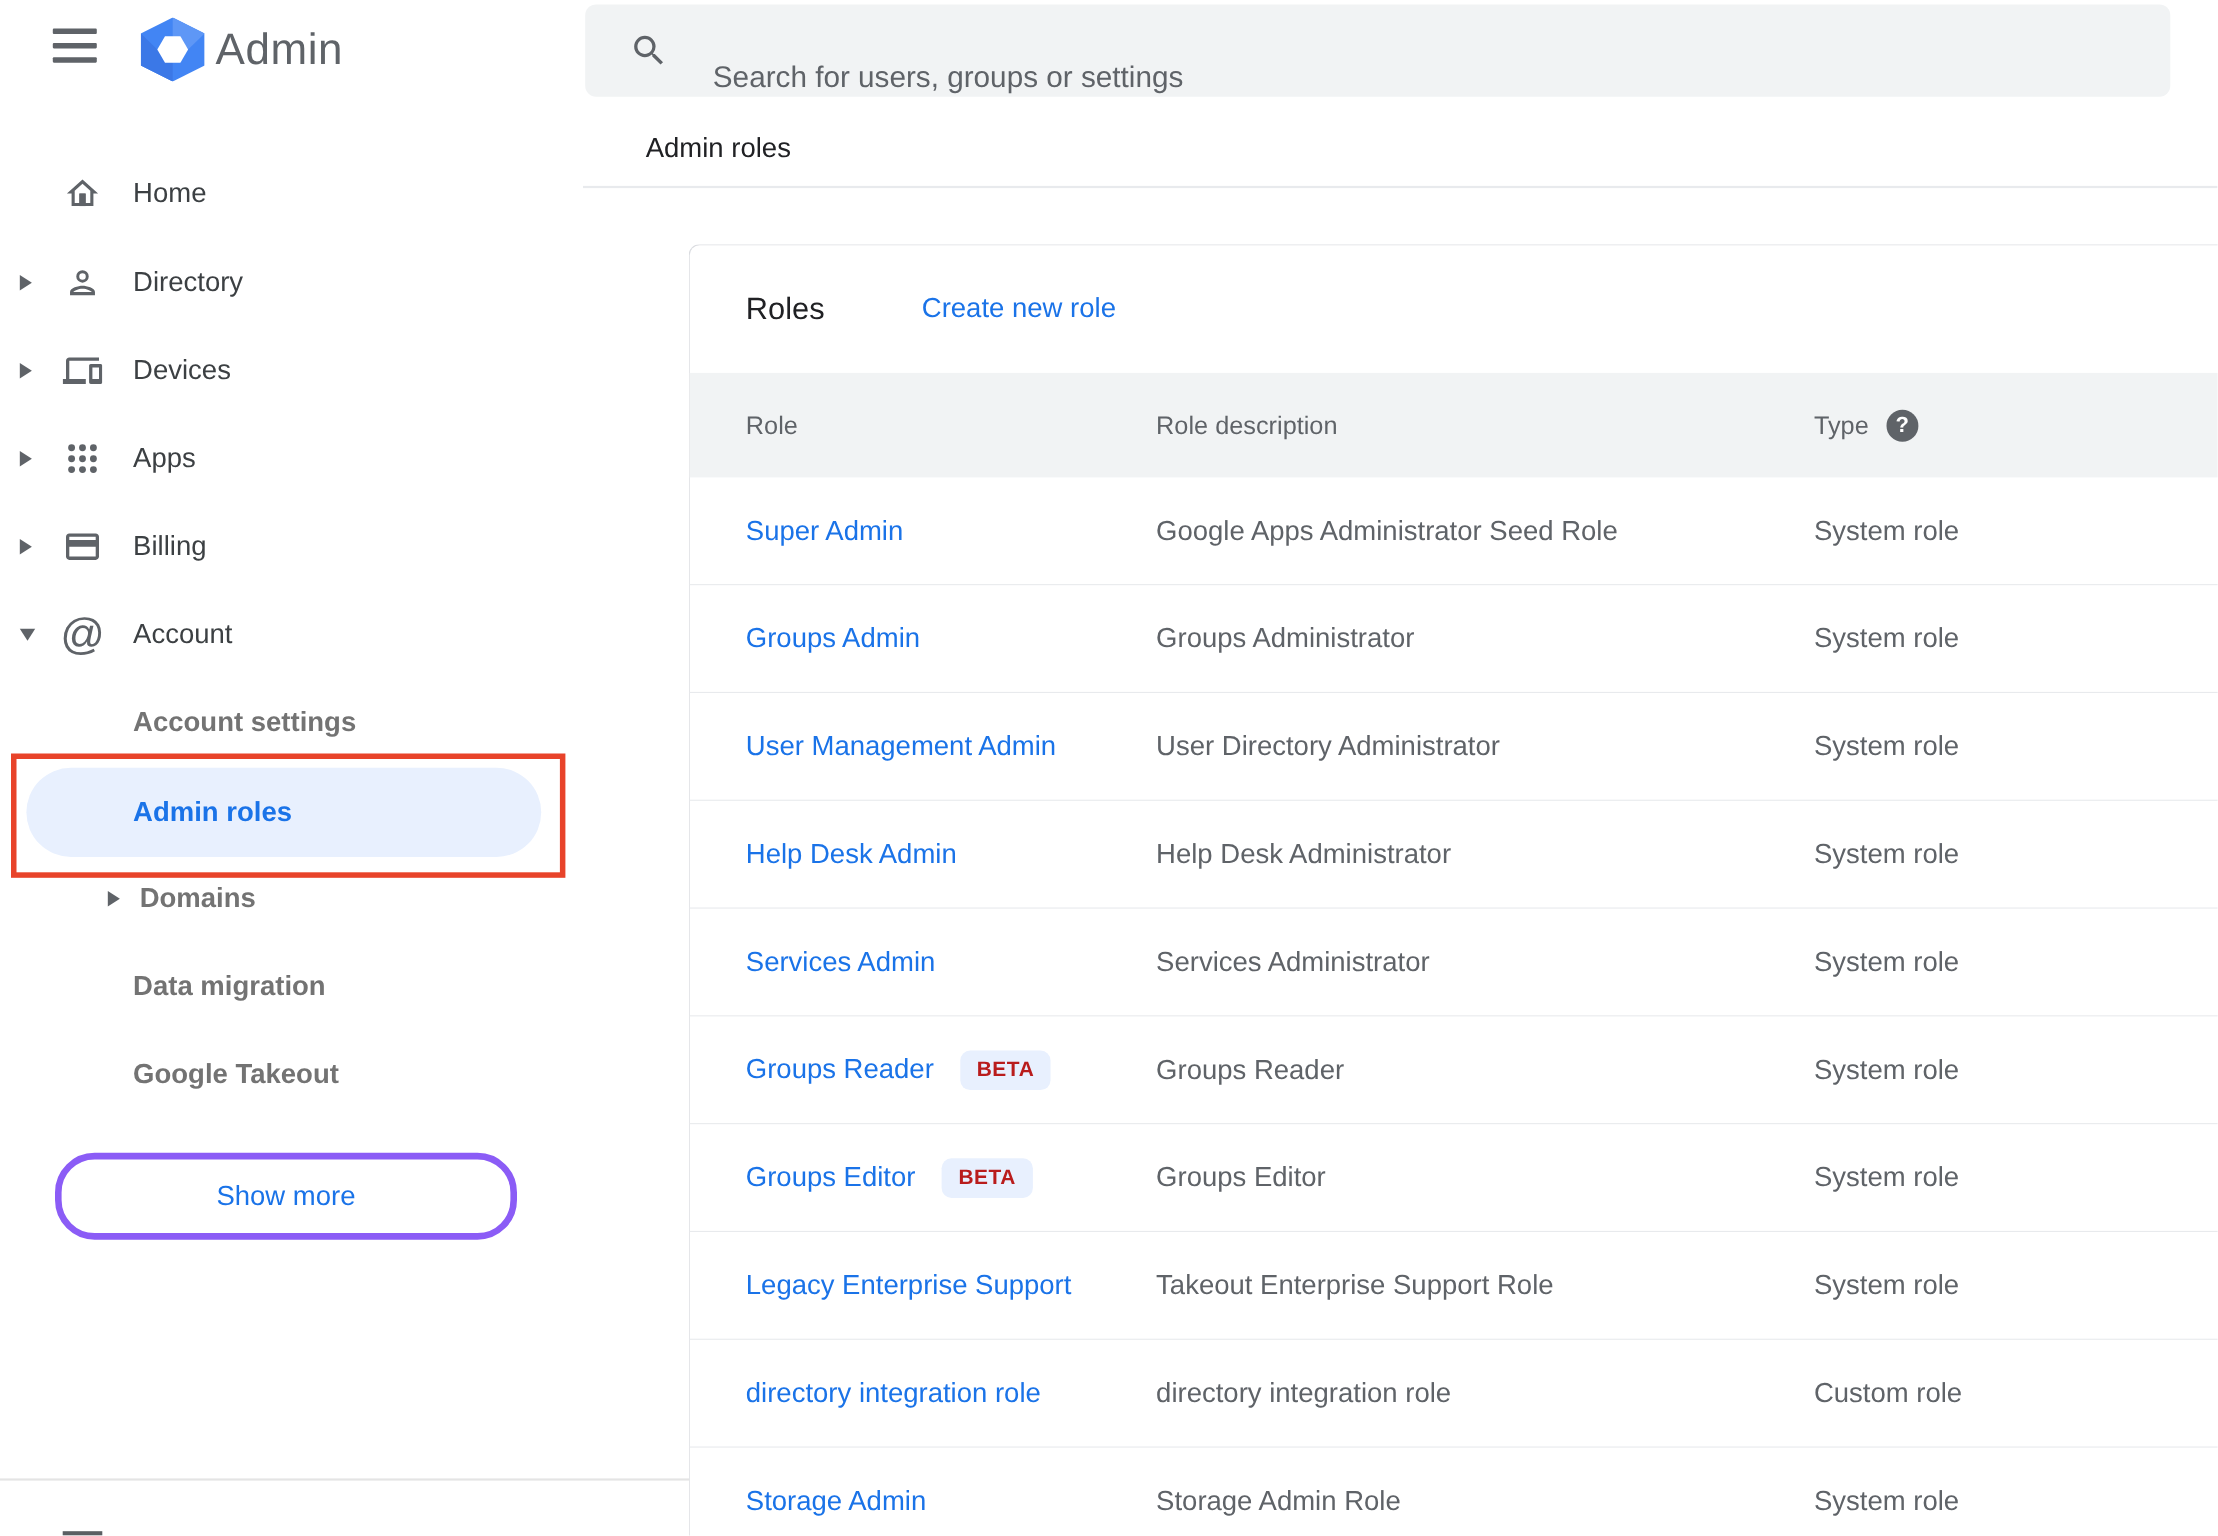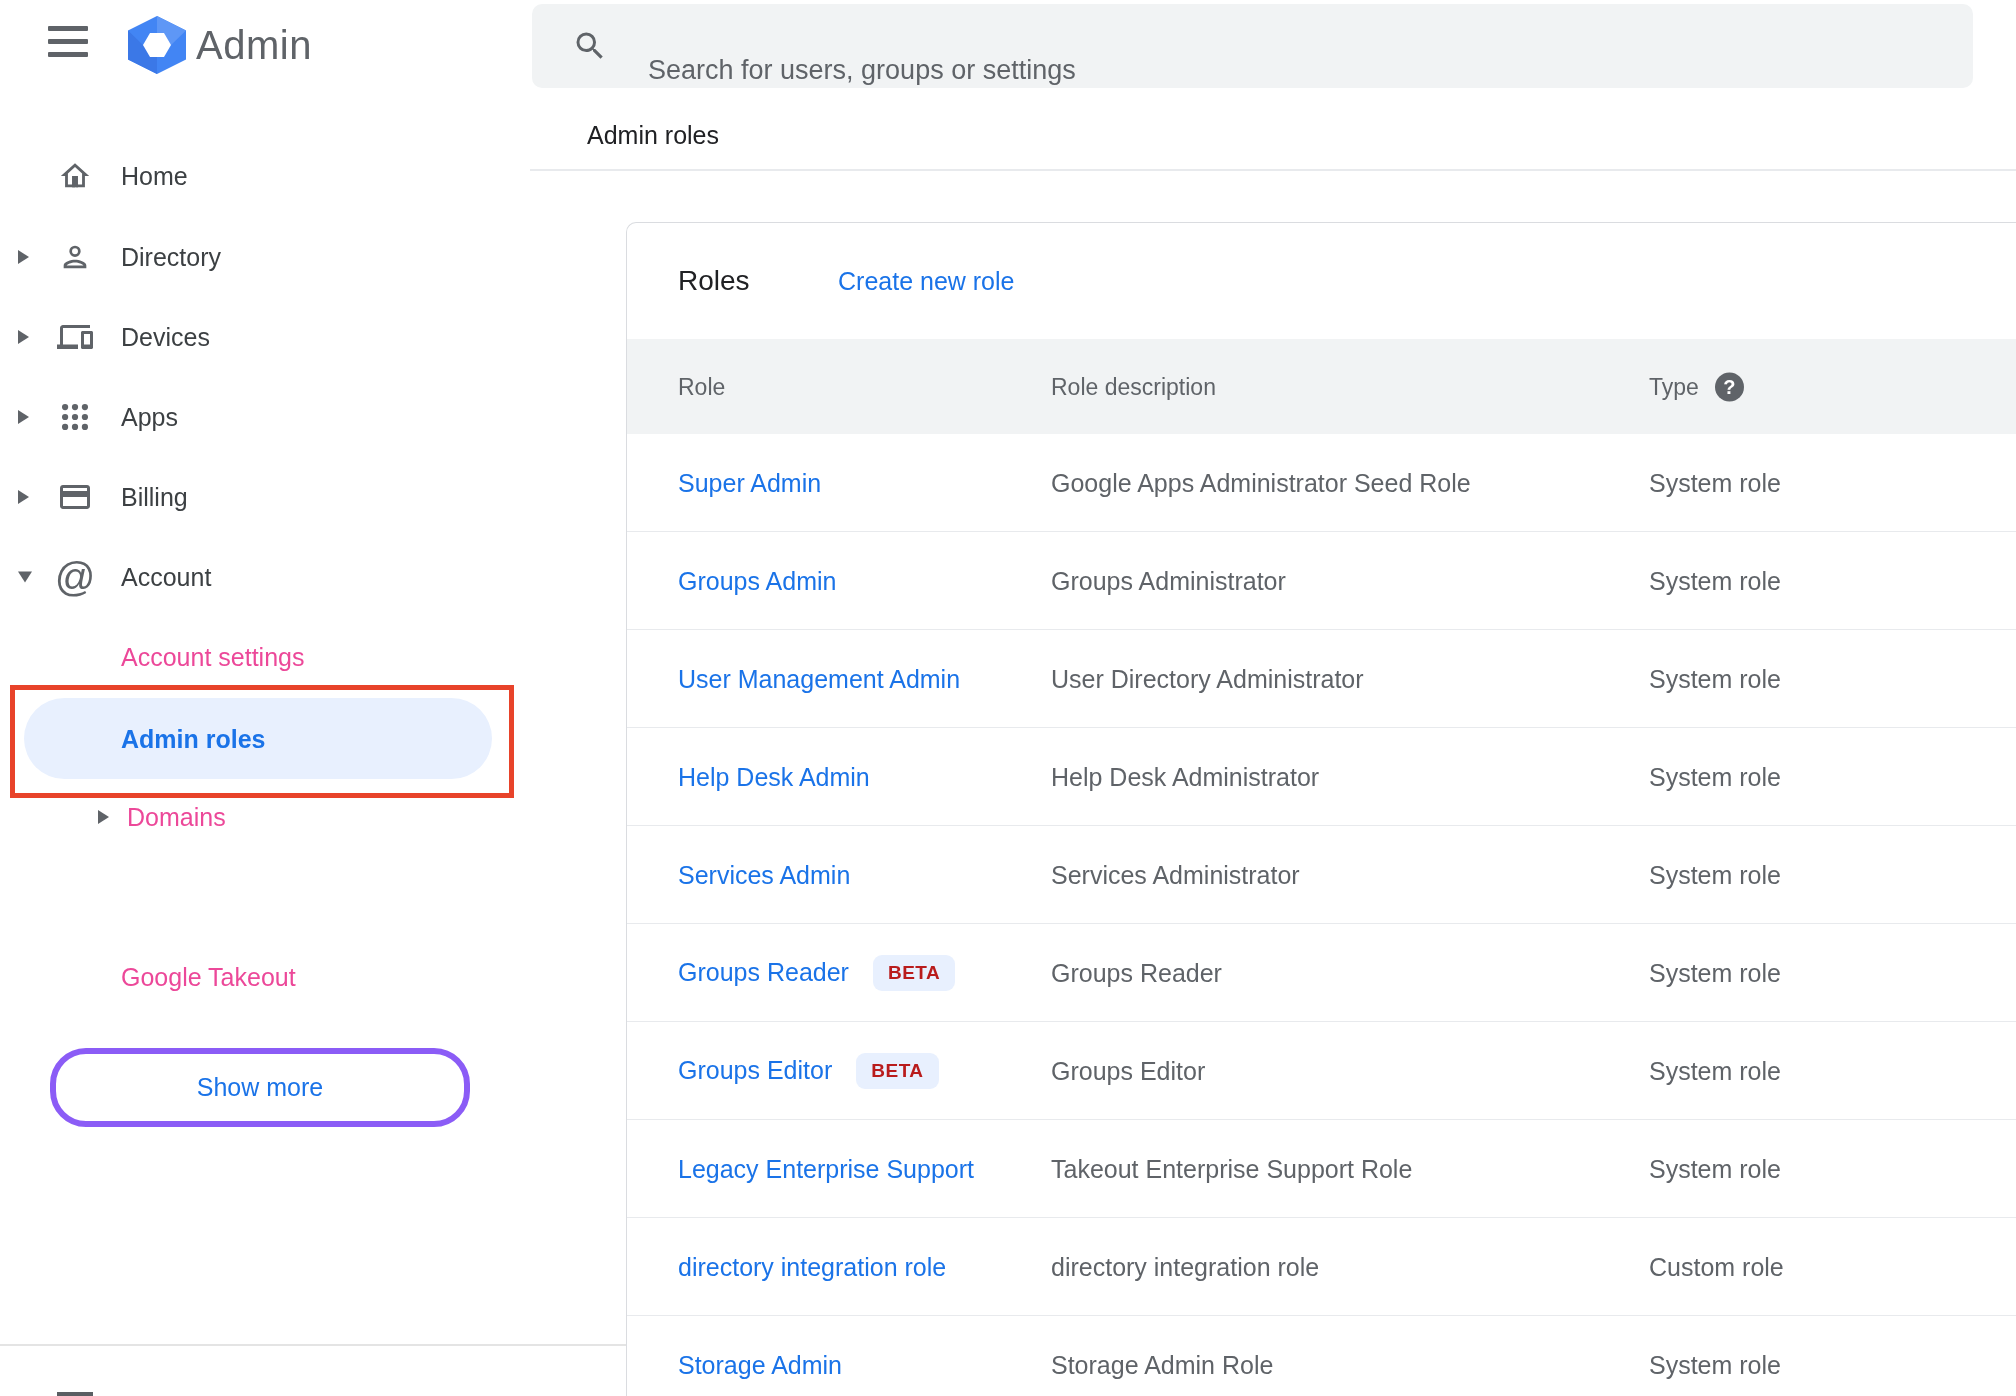--- a/index.html
+++ b/index.html
@@ -18,21 +18,21 @@
   .logo-wrap{position:absolute;left:128px;top:14px;height:62px;display:flex;align-items:center;gap:10px;}
   .logo-title{font-size:40px;color:#5f6368;letter-spacing:0.5px;}
   .nav-row{position:absolute;left:0;width:516px;height:80px;cursor:pointer;}
   .nav-row .caret{position:absolute;left:18px;top:50%;transform:translateY(-50%);}
   .caret-r{width:0;height:0;border-left:11px solid #5f6368;border-top:7px solid transparent;border-bottom:7px solid transparent;}
   .caret-d{width:0;height:0;border-top:11px solid #5f6368;border-left:7px solid transparent;border-right:7px solid transparent;}
   .nav-icon{position:absolute;left:56px;top:50%;transform:translateY(-50%);width:38px;height:38px;display:flex;align-items:center;justify-content:center;}
   .at-glyph{font-size:40px;color:#5f6368;font-weight:400;}
   .nav-label{position:absolute;left:121px;top:50%;transform:translateY(-50%);font-size:25px;color:#3c4043;}
   .sub-row{position:absolute;left:0;width:516px;height:64px;cursor:pointer;}
-  .sub-label{position:absolute;left:121px;top:50%;transform:translateY(-50%);font-size:25px;color:#ec4899;}
+  .sub-label{position:absolute;left:121px;top:50%;transform:translateY(-50%);font-size:25px;color:#737373;font-weight:bold;}
   .sub-row .caret{position:absolute;left:98px;top:50%;transform:translateY(-50%);}
   .sub-row .caret + .sub-label{left:127px;}
   .active-pill{position:absolute;left:24px;top:698px;width:468px;height:81px;background:#e8f0fe;border-radius:41px;cursor:pointer;}
   .active-pill .sub-label{left:97px;color:#1a73e8;font-weight:600;}
   .annotation-box{position:absolute;left:10px;top:685px;width:494px;height:103px;border:5px solid #e8432a;pointer-events:none;}
   .show-more{position:absolute;left:50px;top:1048px;width:408px;height:67px;border:6px solid #8b5cf6;border-radius:36px;
     display:flex;align-items:center;justify-content:center;font-size:25px;color:#1a73e8;font-weight:500;background:#fff;cursor:pointer;}
   .sidebar-footer-divider{position:absolute;left:0;top:1344px;width:627px;height:2px;background:#e4e4e4;}
   .partial-icon{position:absolute;left:57px;top:1392px;width:36px;height:4px;background:#5a5f63;}
   
@@ -156,20 +156,23 @@
 
   <div class="active-pill">
     <span class="sub-label">Admin roles</span>
   </div>
 
   <div class="sub-row" style="top:785px">
     <span class="caret caret-r"></span>
     <span class="sub-label">Domains</span>
   </div>
 
+  <div class="sub-row" style="top:865px">
+    <span class="sub-label">Data migration</span>
+  </div>
 
   <div class="sub-row" style="top:945px">
     <span class="sub-label">Google Takeout</span>
   </div>
 
   <div class="show-more">Show more</div>
 
   <div class="annotation-box"></div>
 
   <div class="sidebar-footer-divider"></div>

